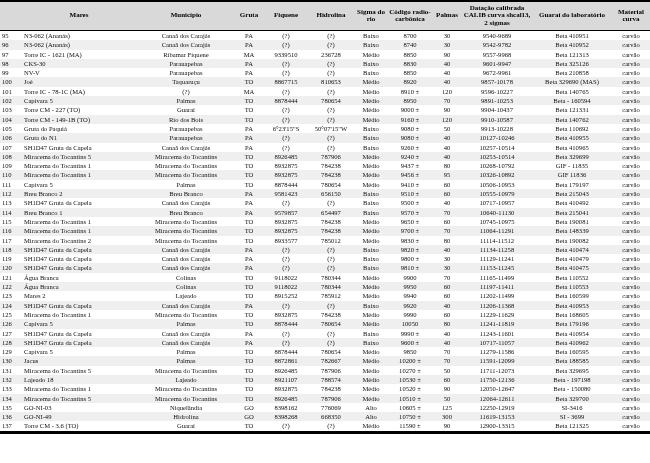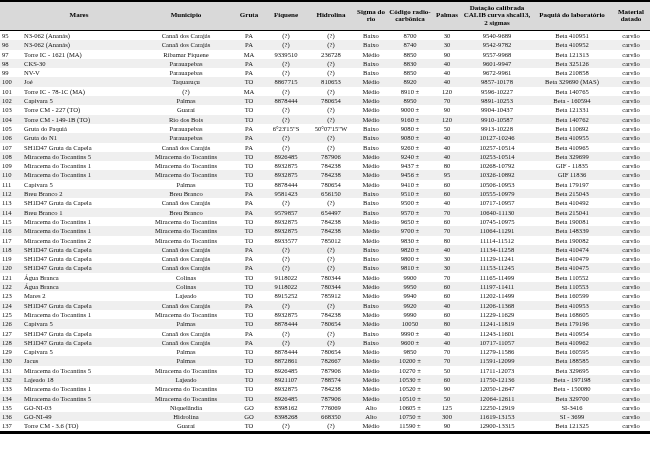--- a/index.html
+++ b/index.html
@@ -69,22 +69,22 @@
       <th></th>
       <th>Mares</th>
       <th>Município</th>
       <th>Gruta</th>
       <th>Fiquene</th>
       <th>Hidrolina</th>
       <th>Sigma do rio</th>
       <th>Código radio-carbônica</th>
       <th>Palmas</th>
       <th>Datação calibrada CALIB curva shcal13, 2 sigmas</th>
-      <th>Paquiá do laboratório</th>
-      <th>Material datado</th>
+      <th>Guaraí do laboratório</th>
+      <th>Material curva</th>
     </tr>
   </thead>
   <tbody id="table-body">
       <tr>
         <td class="c-num">95</td>
         <td class="c-nome">N3-062 (Ananás)</td>
         <td>Canaã dos Carajás</td>
         <td>PA</td>
         <td>(?)</td>
         <td>(?)</td>

